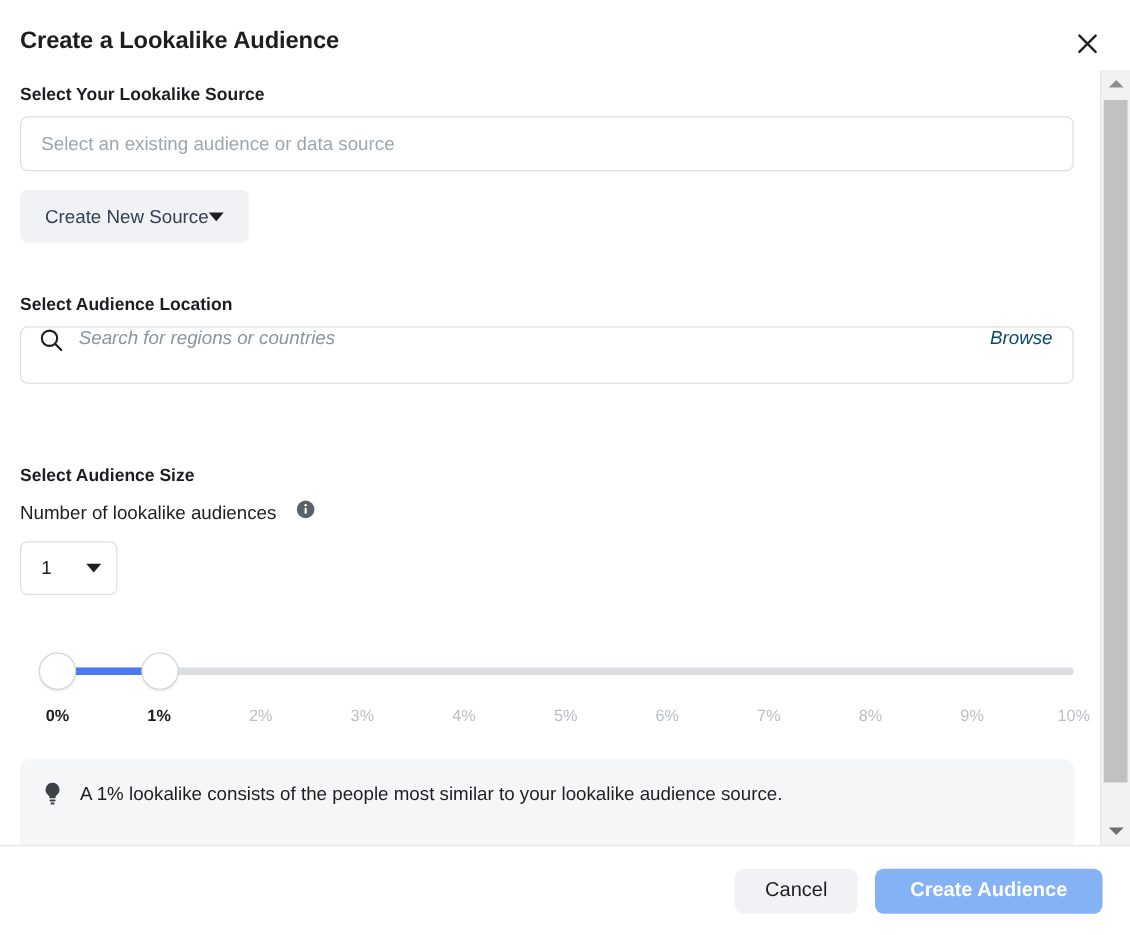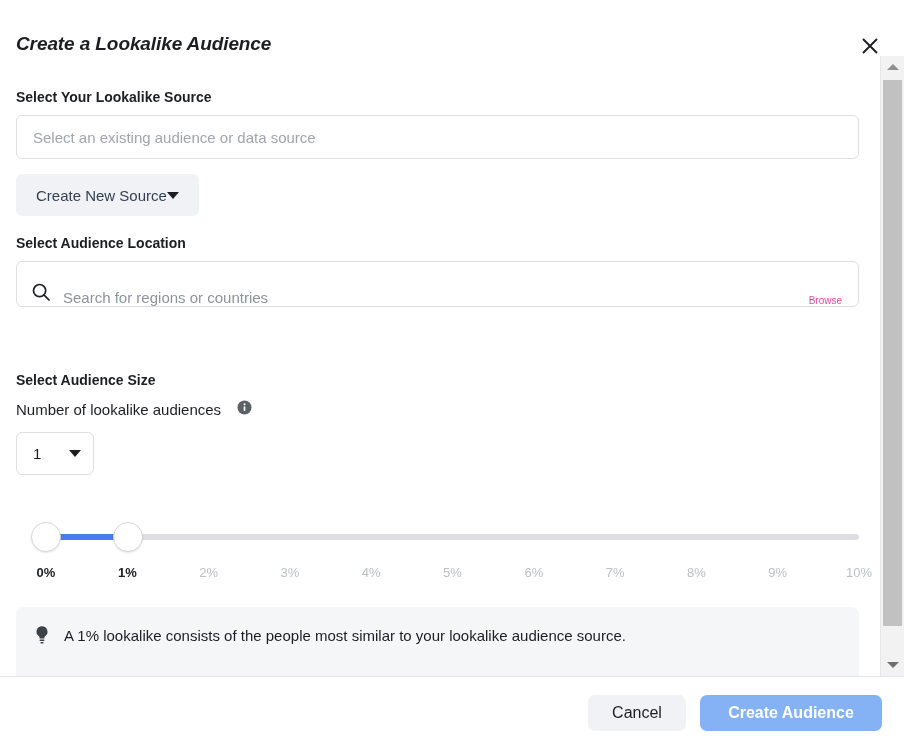--- a/index.html
+++ b/index.html
@@ -15,22 +15,22 @@
     position: relative;
     width: 904px;
     height: 748px;
     background: #ffffff;
     overflow: hidden;
   }
 
   
   .dialog-header {
     position: absolute;
-    left: 0; top: 16px;
-    width: 904px; height: 56px; font-style: italic;
+    left: 0; top: 5px;
+    width: 904px; height: 56px;
   }
   .dialog-title {
     position: absolute;
     left: 16px; top: 17px;
     font-size: 19px;
     font-weight: bold;
     color: #1c1e21;
     letter-spacing: -0.1px;
   }
   .close-button {
@@ -55,21 +55,21 @@
 
   .section-label {
     font-size: 14px;
     font-weight: bold;
     color: #1c1e21;
     margin: 0;
   }
 
   
   .source-section { position: absolute; left: 16px; top: 11px; width: 843px; }
-  .source-label { margin-bottom: 10px; margin-top: 22px; }
+  .source-label { margin-bottom: 10px; }
 
   .text-input {
     width: 843px;
     height: 44px;
     border: 1px solid #dddfe2;
     border-radius: 6px;
     background: #ffffff;
     display: flex;
     align-items: center;
     padding: 0 16px;
@@ -108,33 +108,34 @@
   .location-section { position: absolute; left: 16px; top: 179px; width: 843px; }
   .location-label { margin-bottom: 10px; }
 
   .search-input {
     width: 843px;
     height: 46px;
     border: 1px solid #dddfe2;
     border-radius: 6px;
     background: #ffffff;
     display: flex;
-    align-items: flex-end;
+    align-items: flex-start;
     padding: 0 16px 0 14px;
     cursor: text;
+    font-style: italic;
   }
   .search-icon { flex: 0 0 auto; display: block; margin-right: 12px; }
   .search-input .placeholder {
     font-size: 15px;
     color: #8d949e;
     flex: 1 1 auto;
   }
   .browse-link {
-    font-size: 10px;
-    color: #ec4899;
+    font-size: 15px;
+    color: #0c4a6e;
     cursor: pointer;
     white-space: nowrap;
   }
 
   
   .size-section { position: absolute; left: 16px; top: 316px; width: 843px; }
   .size-label { margin-bottom: 12px; }
 
   .count-row {
     display: flex;

